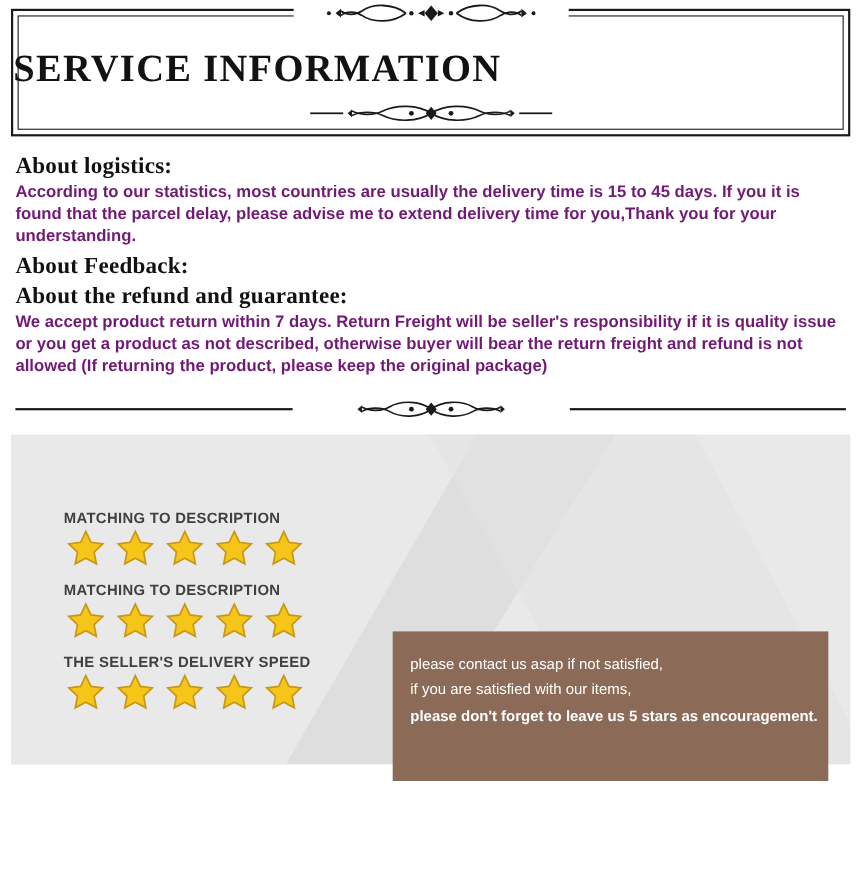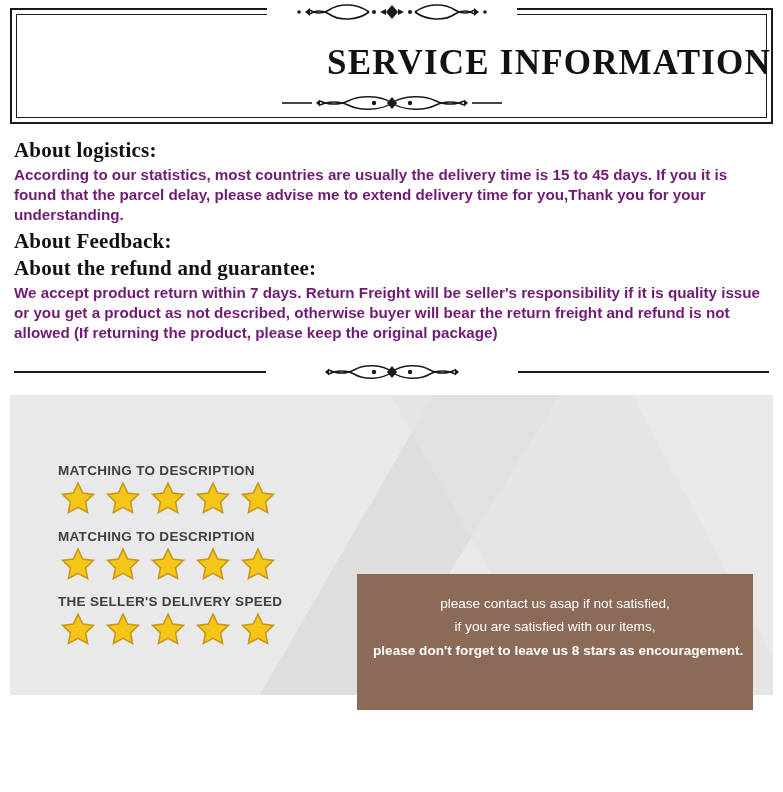--- a/index.html
+++ b/index.html
@@ -33,21 +33,21 @@
     content: "";
     position: absolute;
     left: 4px; right: 4px; top: 4px; bottom: 4px;
     border: 1px solid #1a1a1a;
     pointer-events: none;
   }
   .header-title {
     position: absolute;
     left: 0; right: 0;
     top: 33px;
-    text-align: right;
+    text-align: left;
     font-family: "Liberation Serif", serif;
     font-size: 35px;
     font-weight: bold;
     letter-spacing: 1.2px;
     color: #121212;
   }
   .orn {
     position: absolute;
     left: 50%;
     transform: translateX(-50%);
@@ -169,21 +169,20 @@
     background: #8b6a57;
     padding: 18px 16px 0 16px;
     z-index: 5;
   }
   .note-line {
     font-family: "Liberation Sans", sans-serif;
     font-size: 13.6px;
     color: #ffffff;
     line-height: 1.72;
     white-space: nowrap;
-    text-align: center;
   }
   .note-line.b { font-weight: bold; }
 </style>
 </head>
 <body>
 
 <div class="page">
 
   <div class="header">
     <div class="orn-bg top"></div>
@@ -327,16 +326,16 @@
         <svg class="star" width="40" height="38" viewBox="0 0 24 24">
             <path d="M12 2l2.95 6.2 6.8.9-4.95 4.7 1.25 6.75L12 17.3 5.95 20.55 7.2 13.8 2.25 9.1l6.8-.9z" fill="#f5c518" stroke="#c9981a" stroke-width="1"></path>
           </svg>
       </div>
     </div>
   </div>
 
   <div class="note">
     <div class="note-line">please contact us asap if not satisfied,</div>
     <div class="note-line">if you are satisfied with our items,</div>
-    <div class="note-line b">please don't forget to leave us 8 stars as encouragement.</div>
+    <div class="note-line b">please don't forget to leave us 5 stars as encouragement.</div>
   </div>
 
 </div>
 
 </body></html>

